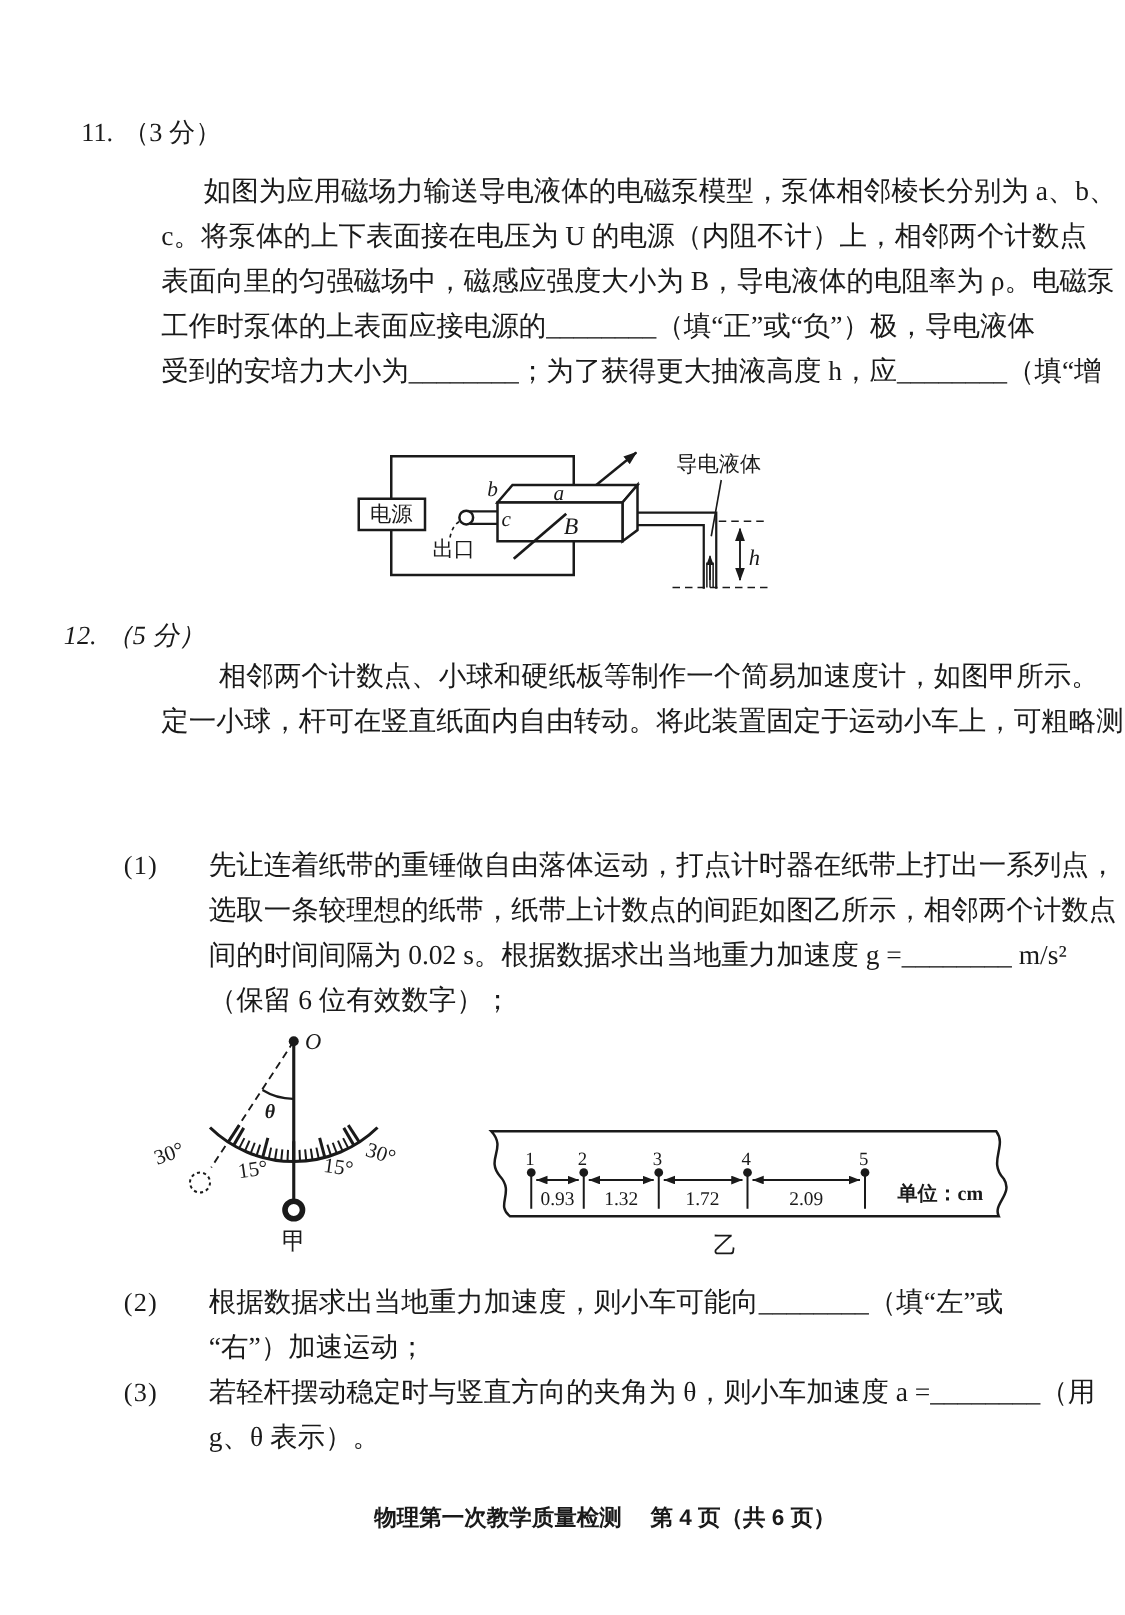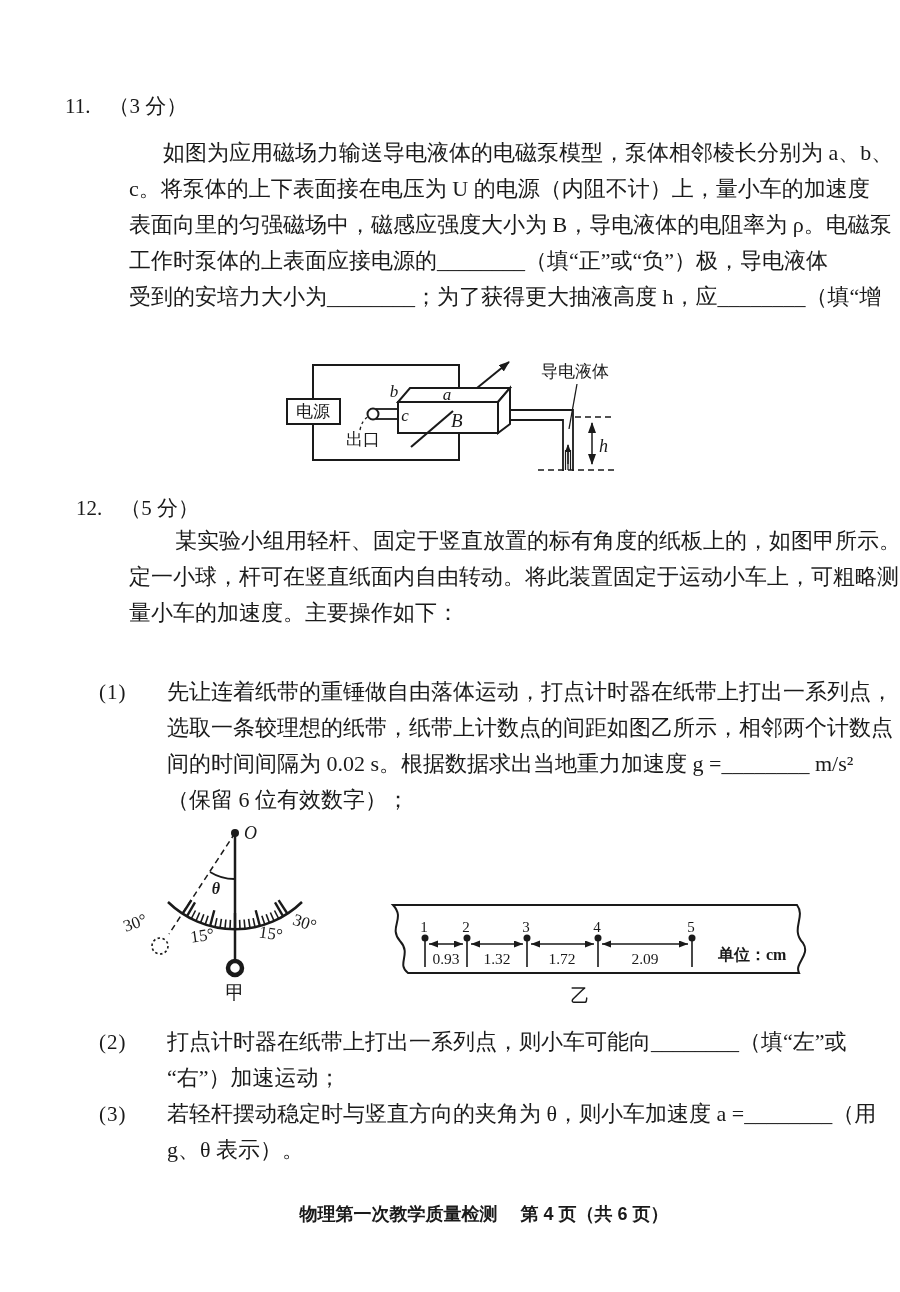--- a/index.html
+++ b/index.html
@@ -7,21 +7,21 @@
     position: relative;
     width: 900px;
     height: 1292px;
     background: #ffffff;
     color: #1a1a1a;
     font-family: "Liberation Serif", "DejaVu Serif", serif;
     overflow: hidden;
   }
   .abs { position: absolute; }
   .qheader { font-size: 21px; white-space: nowrap; }
-  .qheader .qnum { margin-right: 18px; }
+  .qheader .qnum { margin-right: 8px; }
   .para { font-size: 22px; margin-left: 24px; }
   .para .ln { height: 36px; line-height: 36px; white-space: nowrap; }
   .indent1 .ln:first-child { padding-left: 34px; }
   .indent2 .ln:first-child { padding-left: 46px; }
   .item-marker { font-size: 21px; height: 36px; line-height: 36px; letter-spacing: 1px; }
   .footer {
     width: 900px; text-align: center;
     font-family: "Liberation Sans", "DejaVu Sans", sans-serif;
     font-weight: bold; font-size: 18px; padding-left: 34px;
   }
@@ -32,21 +32,21 @@
 </style>
 </head>
 <body>
 
 <div class="abs qheader" style="left:65px; top:92px;">
   <span class="qnum">11.</span><span>（3 分）</span>
 </div>
 
 <div class="abs para indent1" style="left:105px; top:135px; width:740px;">
   <div class="ln">如图为应用磁场力输送导电液体的电磁泵模型，泵体相邻棱长分别为 a、b、</div>
-  <div class="ln">c。将泵体的上下表面接在电压为 U 的电源（内阻不计）上，量小车的加速度</div>
+  <div class="ln">c。将泵体的上下表面接在电压为 U 的电源（内阻不计）上，相邻两个计数点</div>
   <div class="ln">表面向里的匀强磁场中，磁感应强度大小为 B，导电液体的电阻率为 ρ。电磁泵</div>
   <div class="ln">工作时泵体的上表面应接电源的________（填“正”或“负”）极，导电液体</div>
   <div class="ln">受到的安培力大小为________；为了获得更大抽液高度 h，应________（填“增</div>
 </div>
 
 <svg class="abs" style="left:283px; top:350px;" width="340" height="135" viewBox="0 0 340 135">
   <defs>
     <marker id="ah-pump" markerWidth="11" markerHeight="9" refX="10" refY="4" orient="auto-start-reverse" markerUnits="userSpaceOnUse">
       <path d="M0,0 L11,4 L0,8 z" fill="#1a1a1a"></path>
     </marker>
@@ -101,28 +101,27 @@
   <line x1="285" y1="114" x2="285" y2="95" stroke="#1a1a1a" stroke-width="1.4" marker-end="url(#ah-liq)"></line>
 
   <g>
     <line x1="292" y1="67" x2="332" y2="67" stroke="#1a1a1a" stroke-width="1.3" stroke-dasharray="6,4"></line>
     <line x1="255" y1="120" x2="334" y2="120" stroke="#1a1a1a" stroke-width="1.3" stroke-dasharray="6,4"></line>
     <line x1="309" y1="73" x2="309" y2="114" stroke="#1a1a1a" stroke-width="1.5" marker-start="url(#ah-pump)" marker-end="url(#ah-pump)"></line>
     <text class="it" x="316" y="102" font-size="18">h</text>
   </g>
 </svg>
 
-<div class="abs qheader" style="left:76px; top:494px;">
+<div class="abs qheader" style="left:51px; top:494px;font-style:italic;">
   <span class="qnum">12.</span><span>（5 分）</span>
 </div>
 
 <div class="abs para indent2" style="left:105px; top:523px; width:740px;">
-  <div class="ln">某实验小组用轻杆、固定于竖直放置的标有角度的纸板上的，如图甲所示。</div>
+  <div class="ln">相邻两个计数点、小球和硬纸板等制作一个简易加速度计，如图甲所示。</div>
   <div class="ln">定一小球，杆可在竖直纸面内自由转动。将此装置固定于运动小车上，可粗略测</div>
-  <div class="ln">量小车的加速度。主要操作如下：</div>
 </div>
 
 <div class="abs item-marker" style="left:99px; top:674px;">(1)</div>
 <div class="abs para" style="left:143px; top:674px; width:705px;">
   <div class="ln">先让连着纸带的重锤做自由落体运动，打点计时器在纸带上打出一系列点，</div>
   <div class="ln">选取一条较理想的纸带，纸带上计数点的间距如图乙所示，相邻两个计数点</div>
   <div class="ln">间的时间间隔为 0.02 s。根据数据求出当地重力加速度 g =________ m/s²</div>
   <div class="ln">（保留 6 位有效数字）；</div>
 </div>
 
@@ -222,21 +221,21 @@
   <text x="121" y="68" font-size="15.5" text-anchor="middle">1.32</text>
   <text x="186" y="68" font-size="15.5" text-anchor="middle">1.72</text>
   <text x="269" y="68" font-size="15.5" text-anchor="middle">2.09</text>
 
   <text x="342" y="64" font-size="16" font-weight="bold">单位：cm</text>
   <text x="204" y="106" font-size="19" text-anchor="middle">乙</text>
 </svg>
 
 <div class="abs item-marker" style="left:99px; top:1024px;">(2)</div>
 <div class="abs para" style="left:143px; top:1024px; width:705px;">
-  <div class="ln">打点计时器在纸带上打出一系列点，则小车可能向________（填“左”或</div>
+  <div class="ln">根据数据求出当地重力加速度，则小车可能向________（填“左”或</div>
   <div class="ln">“右”）加速运动；</div>
 </div>
 
 <div class="abs item-marker" style="left:99px; top:1096px;">(3)</div>
 <div class="abs para" style="left:143px; top:1096px; width:705px;">
   <div class="ln">若轻杆摆动稳定时与竖直方向的夹角为 θ，则小车加速度 a =________（用</div>
   <div class="ln">g、θ 表示）。</div>
 </div>
 
 <div class="abs footer" style="left:0px; top:1202px;">物理第一次教学质量检测　 第 4 页（共 6 页）</div>

